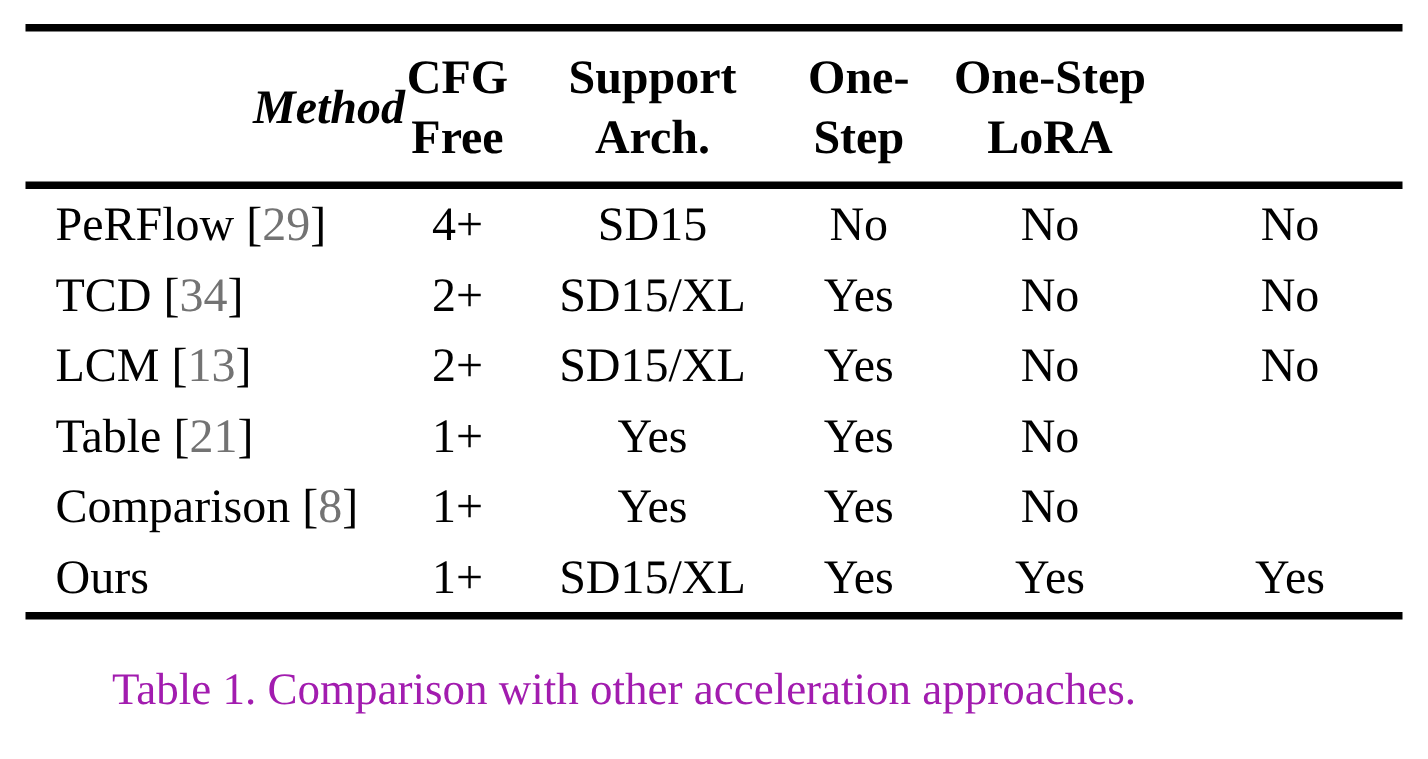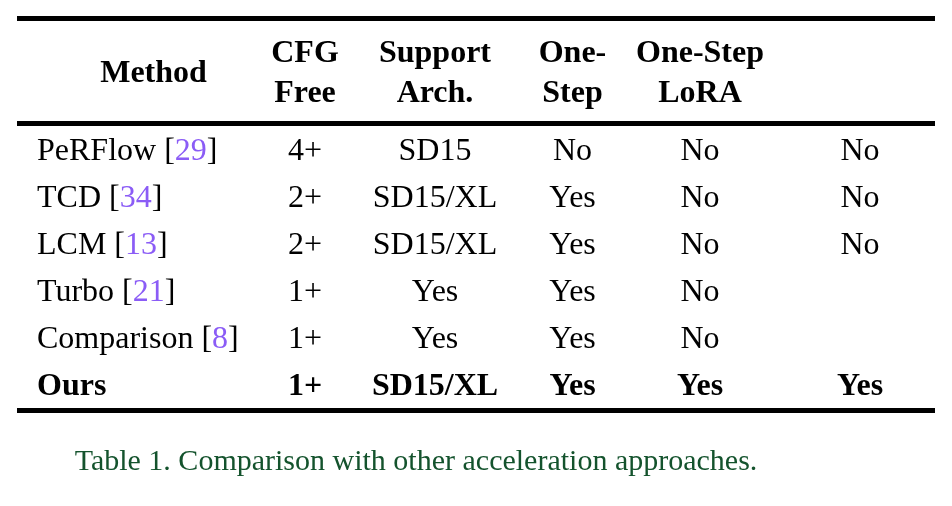--- a/index.html
+++ b/index.html
@@ -40,45 +40,46 @@
   }
   .hcell {
     text-align: center;
     display: flex;
     flex-direction: column;
     justify-content: center;
   }
   .hcell.left {
     text-align: left;
     padding-left: 20px;
-    align-items: center;
+    align-items: flex-end;
+    font-style: italic;
   }
   .body-row {
     height: 47px;
     font-size: 32px;
   }
-  .body-row.bold { font-weight: bold; }
+  .body-row.bold { font-weight: normal; }
   .cell { text-align: center; white-space: nowrap; }
   .cell.method {
     text-align: left;
     padding-left: 20px;
   }
   .cite {
-    color: #8b5cf6;
+    color: #737373;
     text-decoration: none;
     cursor: pointer;
   }
   .caption {
     position: absolute;
     left: 0;
     top: 443px;
     width: 832px;
     text-align: center;
     font-size: 30px;
-    color: #14532d;
+    color: #a21caf;
   }
 </style>
 </head>
 <body>
 
 <div class="figure">
   <div class="table-wrap">
 
     <div class="rule"></div>
 
@@ -128,21 +129,21 @@
       <div class="grid-row body-row">
         <div class="cell method"><span>LCM</span> <span>[</span><a class="cite">13</a><span>]</span></div>
         <div class="cell">2+</div>
         <div class="cell">SD15/XL</div>
         <div class="cell">Yes</div>
         <div class="cell">No</div>
         <div class="cell">No</div>
       </div>
 
       <div class="grid-row body-row">
-        <div class="cell method"><span>Turbo</span> <span>[</span><a class="cite">21</a><span>]</span></div>
+        <div class="cell method"><span>Table</span> <span>[</span><a class="cite">21</a><span>]</span></div>
         <div class="cell">1+</div>
         <div class="cell">Yes</div>
         <div class="cell">Yes</div>
         <div class="cell">No</div>
       </div>
 
       <div class="grid-row body-row">
         <div class="cell method"><span>Comparison</span> <span>[</span><a class="cite">8</a><span>]</span></div>
         <div class="cell">1+</div>
         <div class="cell">Yes</div>

